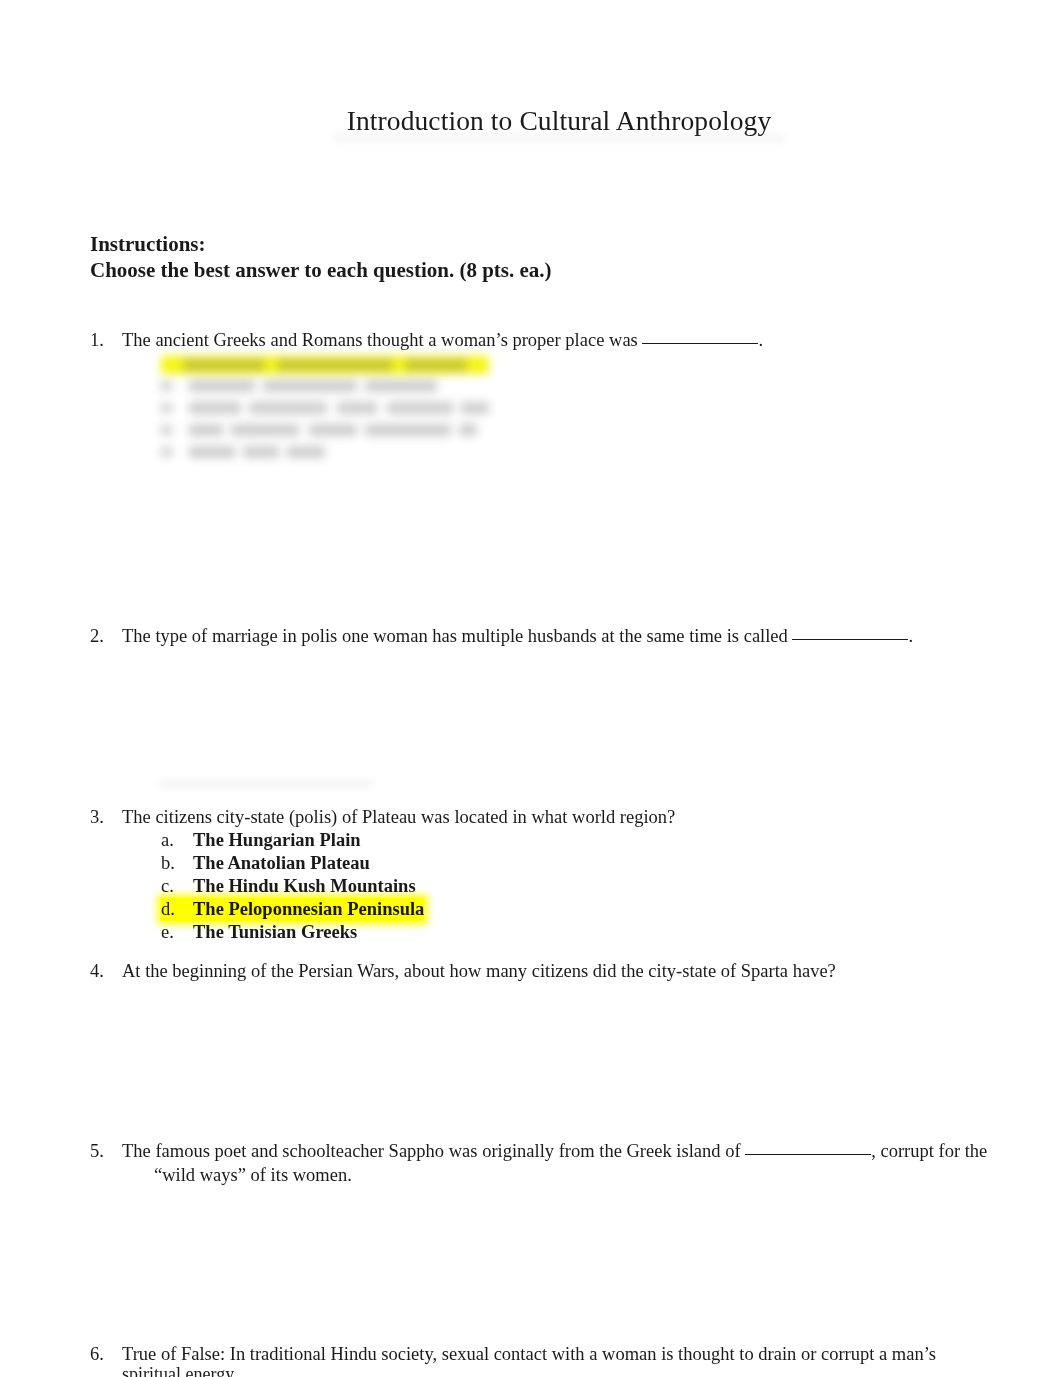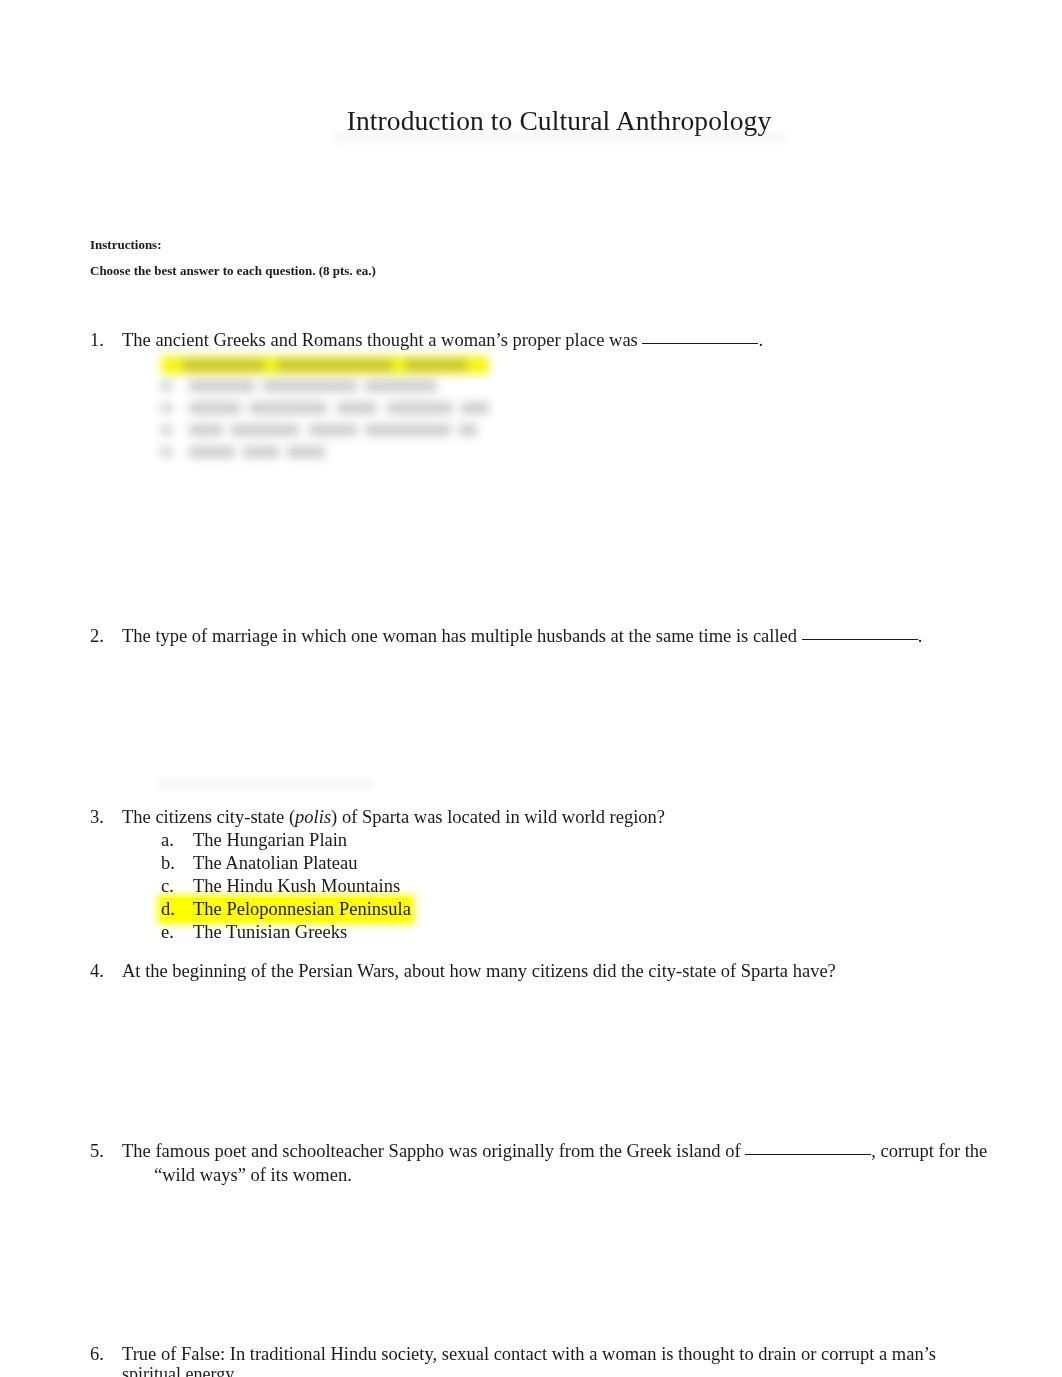--- a/index.html
+++ b/index.html
@@ -73,21 +73,21 @@
     filter: blur(3px);
     pointer-events: none;
   }
 
   
   .instructions {
     position: absolute;
     left: 62px;
     top: 232px;
     font-weight: bold;
-    font-size: 13px;
+    font-size: 21px;
     line-height: 25.5px;
   }
   .instructions div { white-space: nowrap; }
 
   
   .q {
     position: absolute;
     left: 62px;
     font-size: 18.5px;
     line-height: 24px;
@@ -127,21 +127,21 @@
     display: flex;
     align-items: flex-start;
     line-height: 23px;
     font-size: 18.5px;
     width: fit-content;
   }
   .opt-letter {
     width: 32px;
     flex: 0 0 32px;
   }
-  .opt-text { flex: 0 0 auto; }
+  .opt-text { flex: 0 0 auto; font-weight: bold; }
   .hl {
     background: #ffff00;
     box-shadow: 0 0 7px 4px rgba(255,255,0,0.85);
     border-radius: 1px;
   }
 
   
   .blurred-block {
     position: absolute;
     left: 133px;
@@ -202,21 +202,21 @@
   
   .clip-line {
     position: absolute;
     left: 94px;
     top: 1362px;
     font-size: 18px;
     line-height: 24px;
     overflow: hidden;
     height: 15px;
   }
-  .italic { font-style: italic; }
+  .italic { }
 </style>
 </head>
 <body>
 
 <div class="page">
 
   <div class="title-wrap">
     <span class="doc-title">Introduction to Cultural Anthropology</span>
   </div>
 
@@ -265,30 +265,30 @@
       <div class="bl-letter"></div>
       <div class="bl-seg" style="left:28px; width:46px;"></div>
       <div class="bl-seg" style="left:82px; width:36px;"></div>
       <div class="bl-seg" style="left:126px; width:38px;"></div>
     </div>
   </div>
 
   <div class="q" style="top:624px; width:900px;">
     <div class="q-row">
       <span class="q-num">2.</span>
-      <span class="q-text"><span>The type of marriage in which one woman has multiple husbands at the same time is called </span><span class="blank-line blank-md"></span><span>.</span></span>
+      <span class="q-text"><span>The type of marriage in polis one woman has multiple husbands at the same time is called </span><span class="blank-line blank-md"></span><span>.</span></span>
     </div>
   </div>
 
   <div class="ghost-smudge"></div>
 
   <div class="q" style="top:805px; width:760px;">
     <div class="q-row">
       <span class="q-num">3.</span>
-      <span class="q-text"><span>The citizens city-state (</span><span class="italic">polis</span><span>) of Sparta was located in wild world region?</span></span>
+      <span class="q-text"><span>The citizens city-state (</span><span class="italic">polis</span><span>) of Plateau was located in what world region?</span></span>
     </div>
     <div class="opts">
       <div class="opt">
         <span class="opt-letter">a.</span>
         <span class="opt-text">The Hungarian Plain</span>
       </div>
       <div class="opt">
         <span class="opt-letter">b.</span>
         <span class="opt-text">The Anatolian Plateau</span>
       </div>

